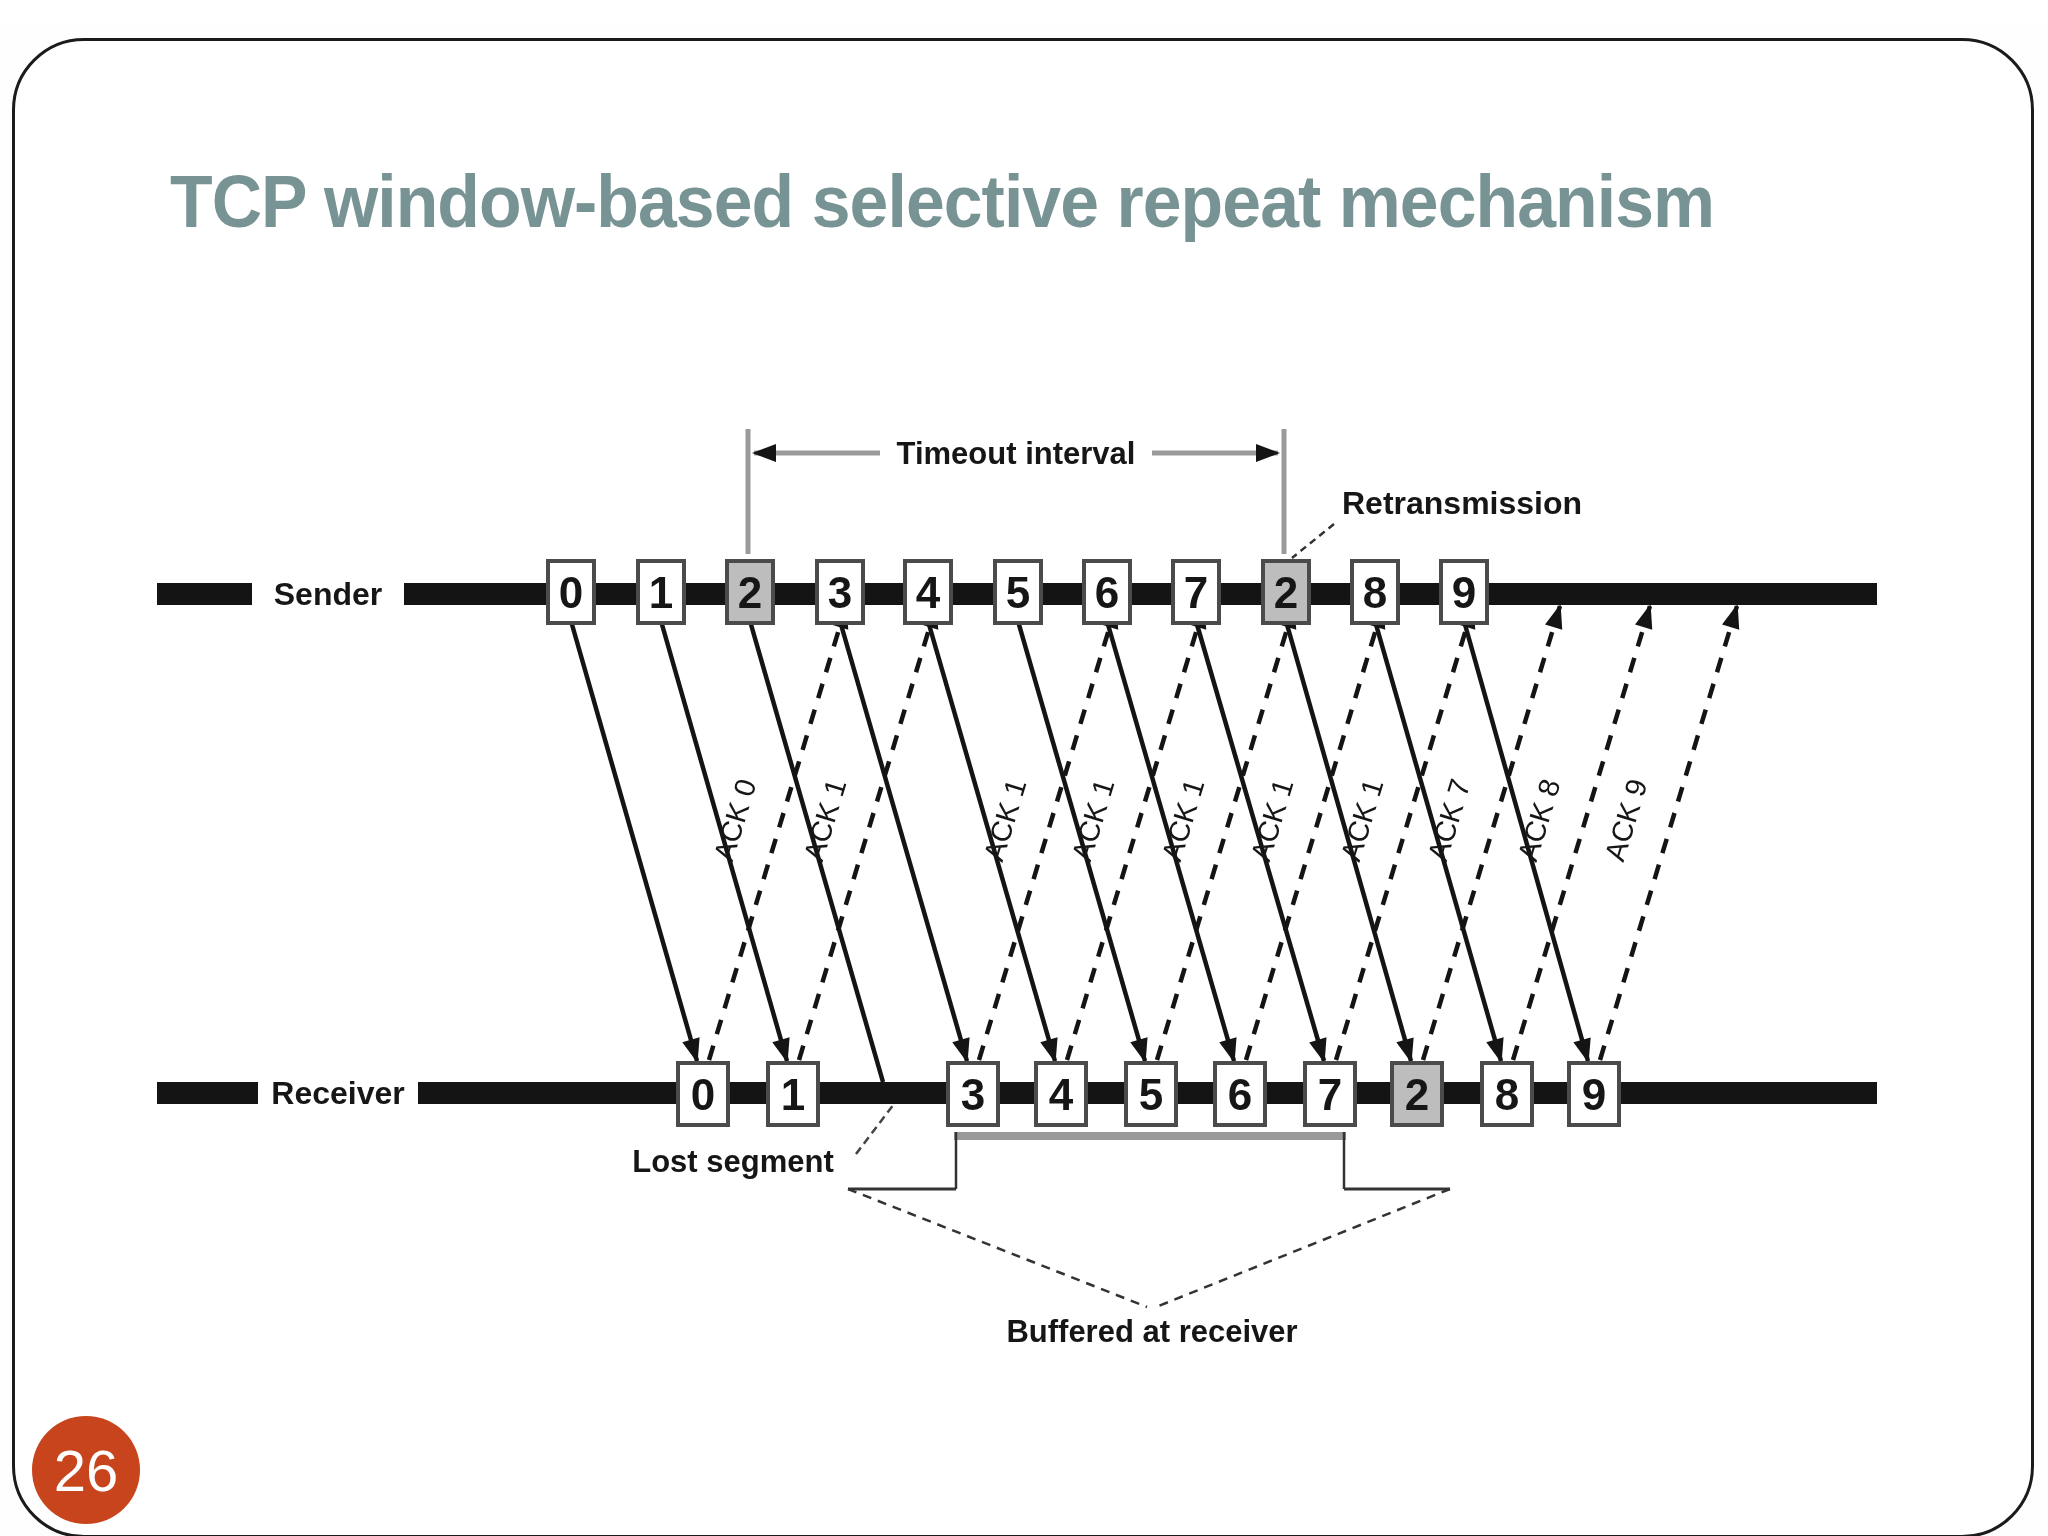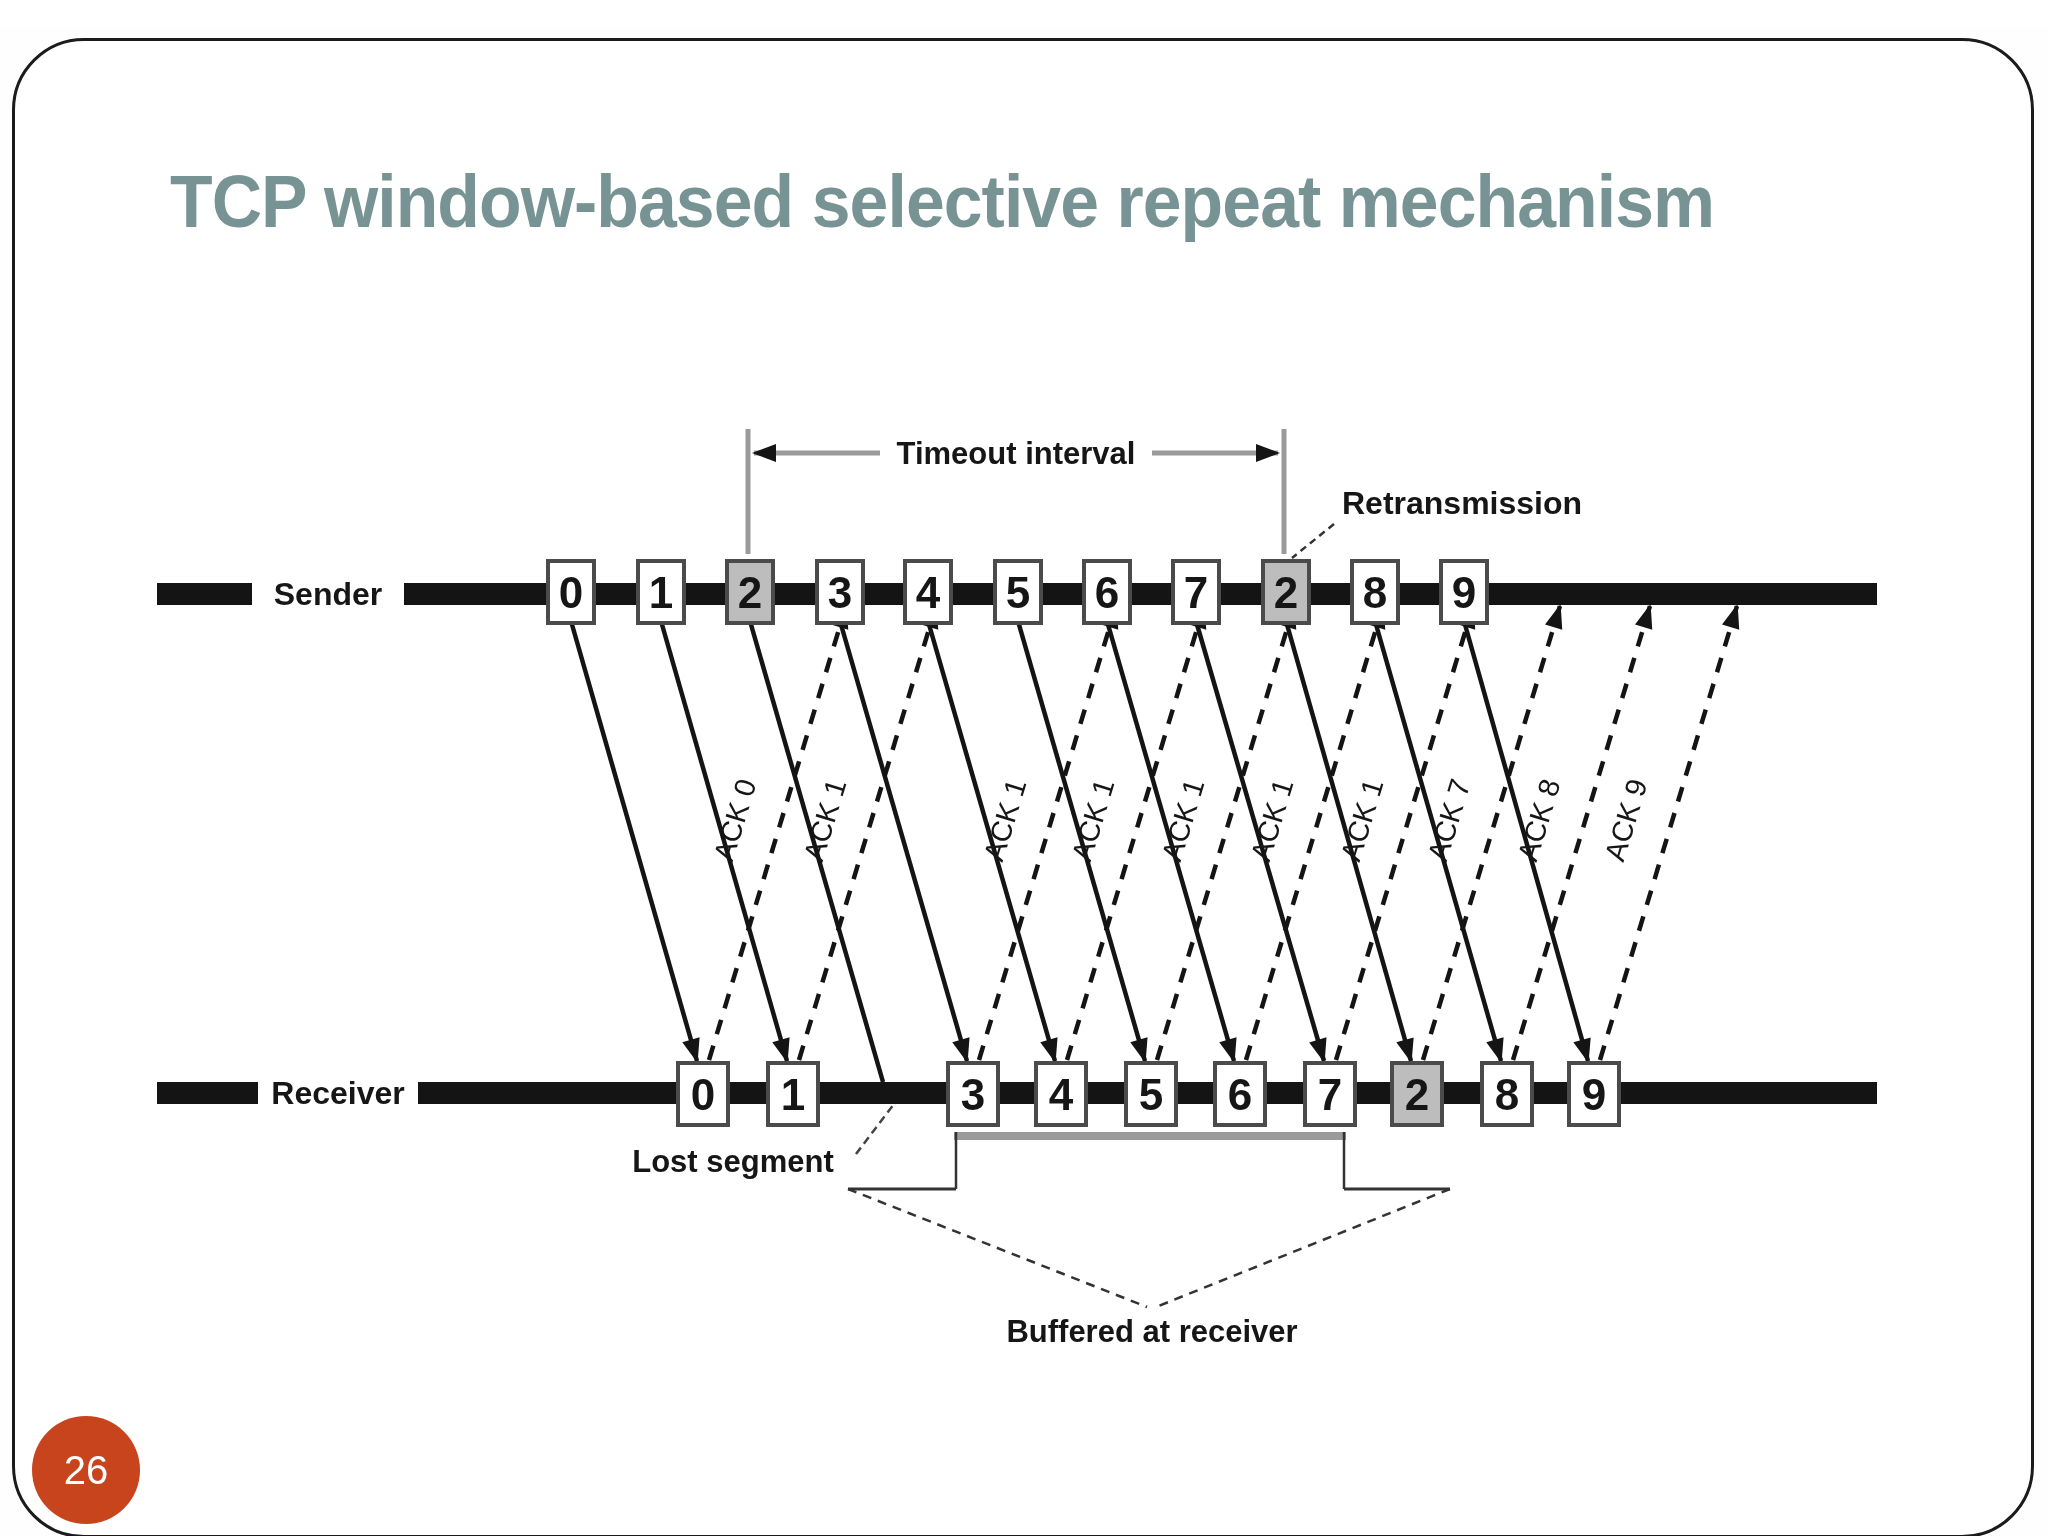--- a/index.html
+++ b/index.html
@@ -5,21 +5,21 @@
   html,body{margin:0;padding:0;background:#fff;}
   .stage{position:relative;width:2048px;height:1536px;background:#fefefe;overflow:hidden;
          font-family:"Liberation Sans", sans-serif;margin-top:26px;}
   .frame{position:absolute;left:12px;top:12px;right:14px;bottom:24px;
          border:3px solid #1b1b1b;border-radius:72px;background:#fff;}
   .title{position:absolute;left:170px;top:132px;font-size:75px;font-weight:700;
          color:#789394;white-space:nowrap;transform:scaleX(0.93);transform-origin:left center;
          letter-spacing:-1px;}
   .badge{position:absolute;left:32px;top:1390px;width:108px;height:108px;border-radius:50%;
          background:#c7441d;color:#fff;display:flex;align-items:center;justify-content:center;
-         font-size:40px;}
+         font-size:58px;}
   svg{position:absolute;left:0;top:0;}
   text{font-family:"Liberation Sans", sans-serif;fill:#161616;}
 </style>
 </head>
 <body>
 
 <div class="stage">
   <div class="frame"></div>
   <div class="title">TCP window-based selective repeat mechanism</div>
   <svg id="diagram" width="2048" height="1536" viewBox="0 0 2048 1536">

